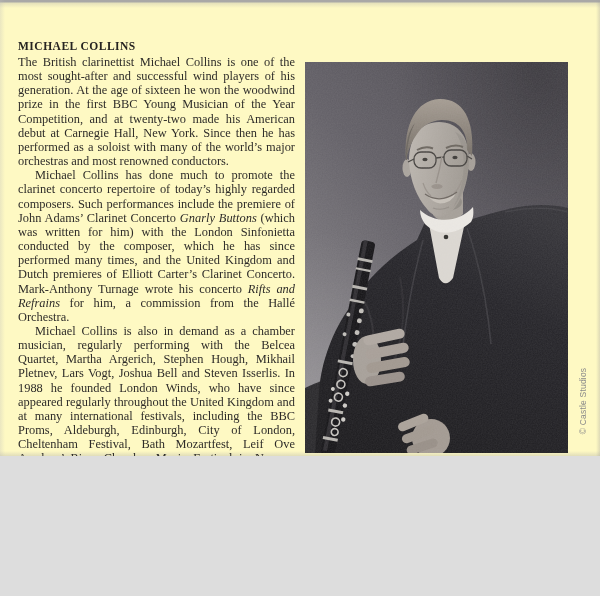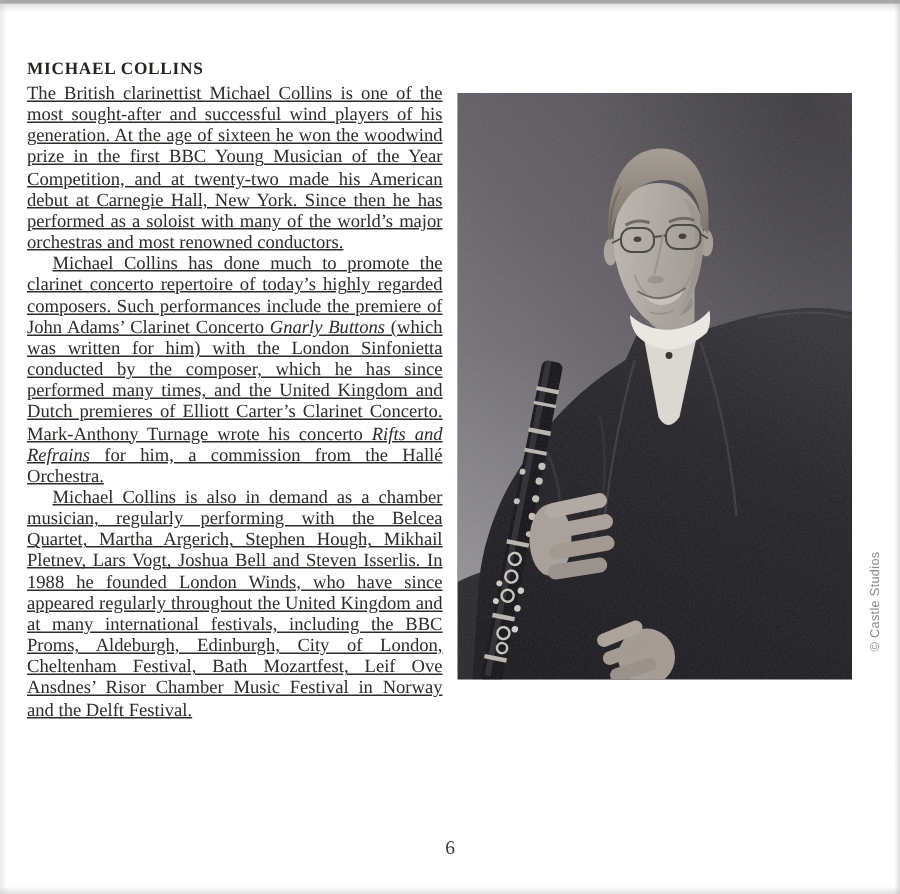--- a/index.html
+++ b/index.html
@@ -1,38 +1,37 @@
 <!DOCTYPE html>
 <html><head>
 <meta charset="utf-8">
 <style>
   html,body{margin:0;padding:0;background:#dddddd;}
   .page{
-    position:relative;width:600px;height:596px;overflow:hidden;
-    background:#ffffff;
+    position:relative;width:600px;height:456px;overflow:hidden;
+    background:#fef9c3;
     font-family:"Liberation Serif", serif;
   }
   .edge-top{position:absolute;top:0;left:0;right:0;height:8px;
     background:linear-gradient(180deg,#a9a8a6 0 2px,rgba(169,168,166,.30) 3px,rgba(169,168,166,0) 100%);}
   .edge-right{position:absolute;top:0;right:0;bottom:0;width:4px;
     background:linear-gradient(270deg,rgba(160,159,157,.35),rgba(160,159,157,0));}
   .edge-bottom{position:absolute;left:0;right:0;bottom:0;height:5px;
     background:linear-gradient(0deg,rgba(170,169,167,.35),rgba(170,169,167,0));}
   .edge-left{position:absolute;top:0;left:0;bottom:0;width:5px;
     background:linear-gradient(90deg,rgba(190,189,187,.30),rgba(190,189,187,0));}
 
   .textblock{position:absolute;left:18px;top:40px;width:277px;color:#2e2c29;}
   .textblock h1{
     margin:0 0 3px 0;font-size:11.5px;font-weight:bold;letter-spacing:.5px;
     font-family:"Liberation Serif",serif;color:#262421;
   }
   .textblock p{
     margin:0;font-size:12.4px;line-height:14.15px;text-align:justify;
     font-family:"Liberation Serif",serif;
-    text-decoration:underline;
   }
   .textblock p.indent{text-indent:17px;}
 
   .photo{
     position:absolute;left:305px;top:62px;width:263px;height:391px;
     overflow:hidden;background:#5a575d;
   }
   .photo svg{display:block;width:100%;height:100%;}
 
   .credit{

